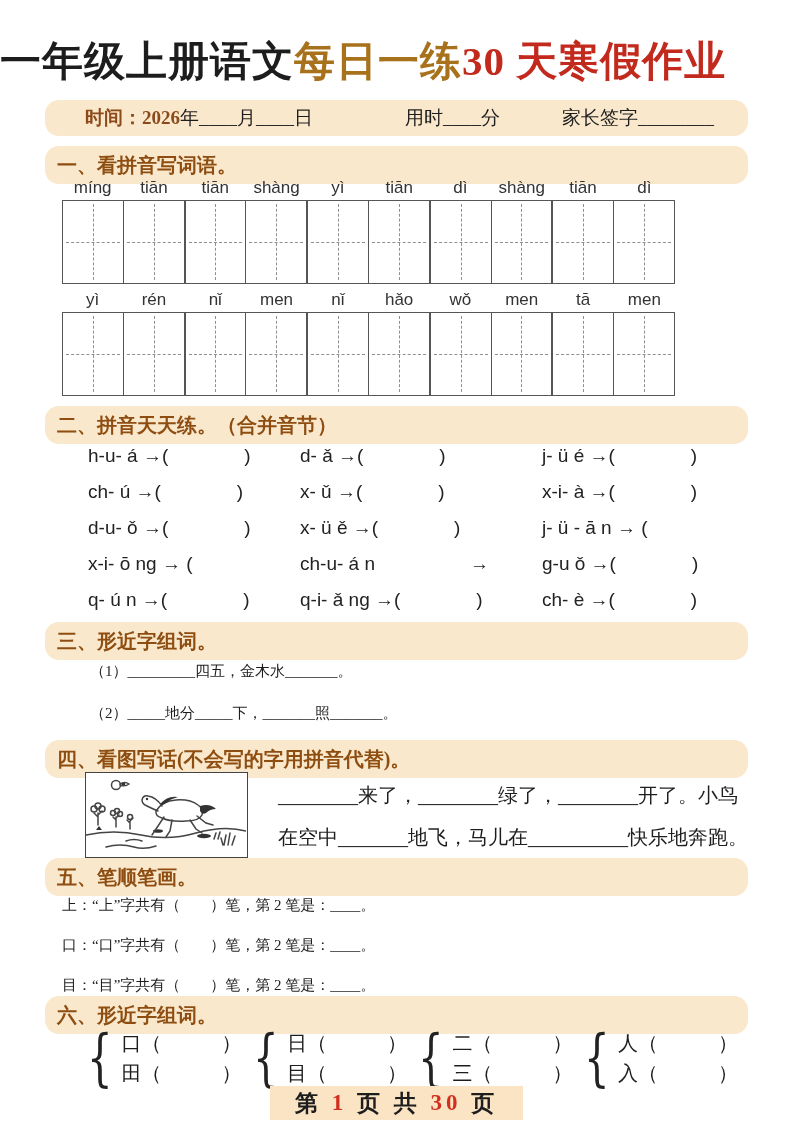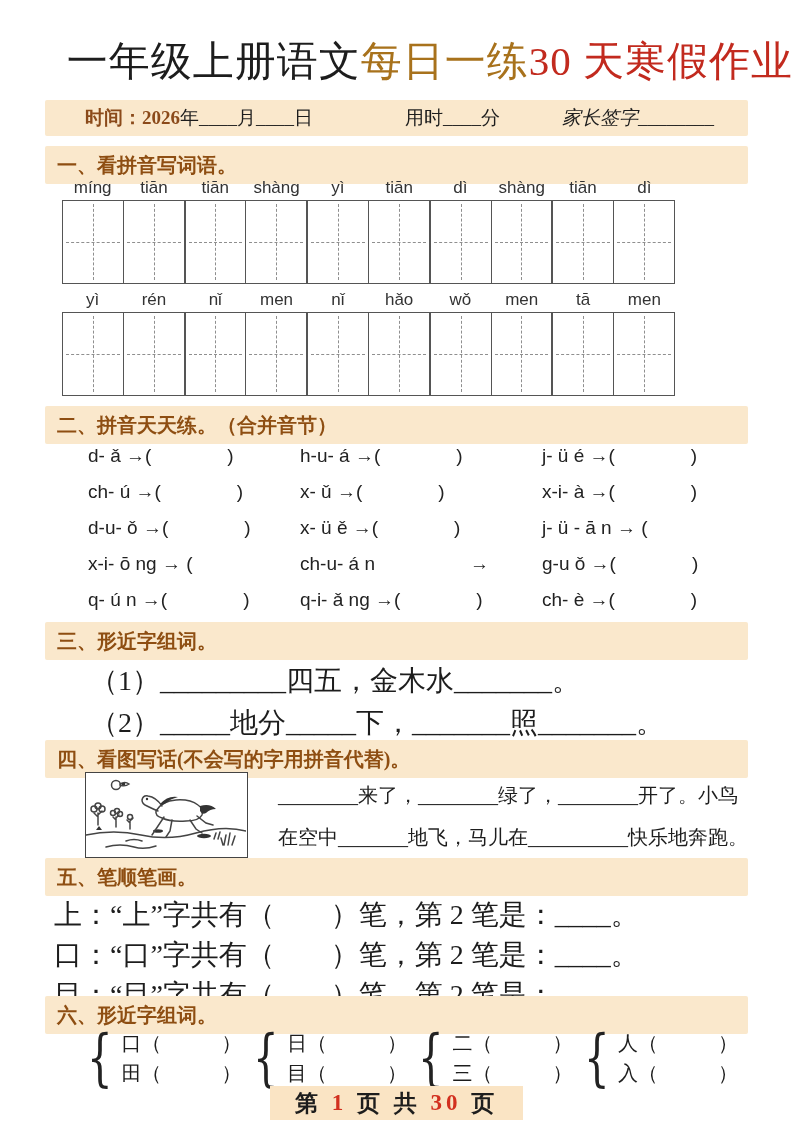--- a/index.html
+++ b/index.html
@@ -11,43 +11,43 @@
     background: #ffffff;
     font-family: "Liberation Serif", serif;
     color: #1d1d1d;
     overflow: hidden;
   }
   .abs { position: absolute; }
 
   
   .title {
     top: 34px; left: 0; right: 0;
-    text-align: right;
-    font-size: 41px; font-weight: normal;
+    text-align: left;
+    font-size: 41px; font-weight: bold;
     letter-spacing: 1px;
     white-space: nowrap;
   }
   .title .gold { color: #a8721c; }
   .title .red  { color: #c22a1e; }
 
   
   .strip {
     left: 45px; right: 45px;
     background: #fae8cc;
-    border-radius: 2px;
+    border-radius: 14px;
   }
   .meta-strip {
     top: 100px; height: 36px;
     display: flex; align-items: center;
     padding: 0 14px 0 40px;
     font-size: 19px;
   }
   .meta-strip .brown { color: #8b4a1a; font-weight: bold; }
   .meta-strip .gap1 { margin-left: 92px; }
-  .meta-strip .gap2 { margin-left: 62px; font-style: italic; }
+  .meta-strip .gap2 { margin-left: 62px; }
 
   .sec-head {
     height: 38px;
     display: flex; align-items: center;
     padding-left: 12px;
     font-size: 20px; font-weight: bold;
     color: #8e4e12;
   }
 
   
@@ -84,23 +84,23 @@
     left: 88px; right: 40px;
     display: grid;
     grid-template-columns: 212px 242px auto;
     font-family: "Liberation Sans", sans-serif;
     font-size: 19px; color: #222;
     line-height: 36px;
     white-space: nowrap;
   }
 
   
-  .q-line { font-size: 28px; white-space: nowrap; }
+  .q-line { font-size: 15px; white-space: nowrap; }
   .s3-line { left: 90px; }
-  .s5-line { left: 54px; }
+  .s5-line { left: 62px; }
 
   
   .scene-box {
     top: 772px; left: 85px;
     width: 163px; height: 86px;
     border: 1.5px solid #444; background: #fff;
   }
   .s4-text { left: 278px; right: 30px; font-size: 20px; white-space: nowrap; }
 
   
@@ -250,22 +250,22 @@
         </div>
       <div class="box-pair">
           <div class="cell"></div>
           <div class="cell"></div>
         </div>
     </div>
   </div>
 
   <div class="abs strip sec-head" style="top:406px">二、拼音天天练。（合并音节）</div>
   <div class="abs pinyin-grid" style="top:438px">
+    <span>h-u- á →(　　　　)</span>
     <span>d- ǎ →(　　　　)</span>
-    <span>h-u- á →(　　　　)</span>
     <span>j- ü é →(　　　　)</span>
     <span>ch- ú →(　　　　)</span>
     <span>x- ǔ →(　　　　)</span>
     <span>x-i- à →(　　　　)</span>
     <span>d-u- ǒ →(　　　　)</span>
     <span>x- ü ě →(　　　　)</span>
     <span>j- ü - ā n → (</span>
     <span>x-i- ō ng → (</span>
     <span>ch-u- á n　　　　　→</span>
     <span>g-u ǒ →(　　　　)</span>

